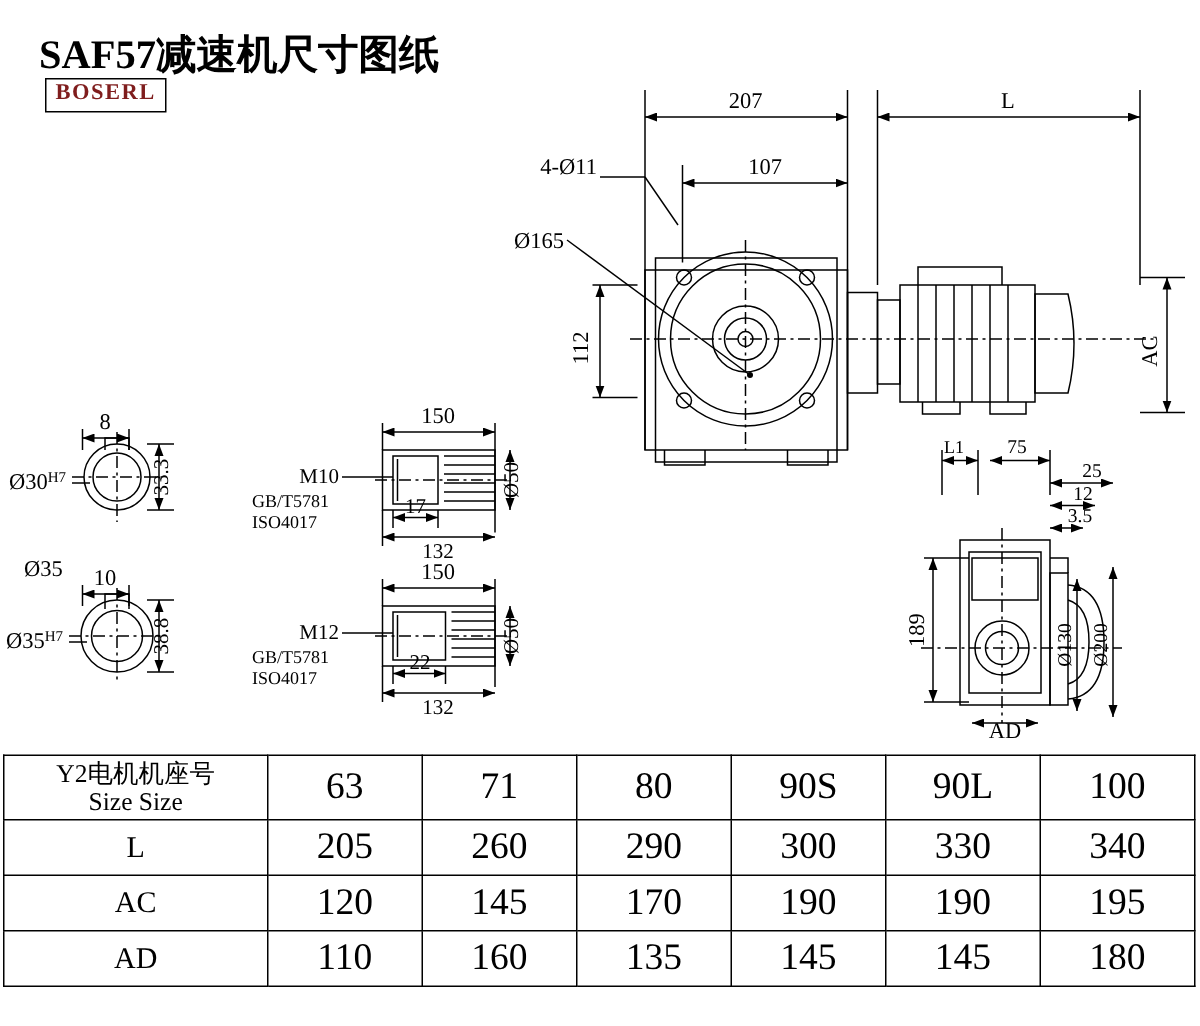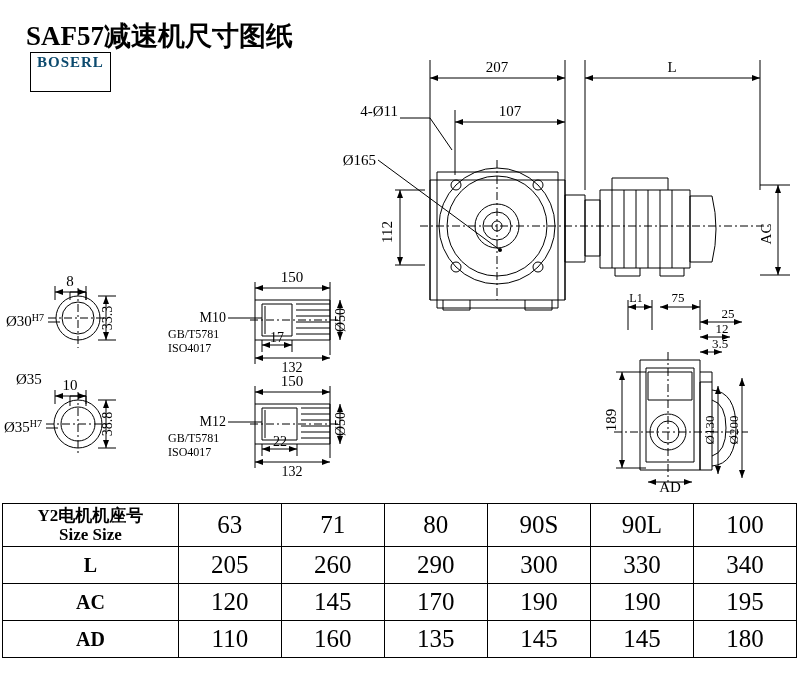--- a/index.html
+++ b/index.html
@@ -17,23 +17,23 @@
   .title{
     position:absolute;left:26px;top:18px;
     font-size:27px;font-weight:bold;
     letter-spacing:0px;
     white-space:nowrap;
     font-family:Liberation Serif, serif;
   }
   .logo{
     position:absolute;left:30px;top:52px;
     border:1px solid #000;
-    padding:1px 6px 20px 6px;
+    padding:1px 6px 3px 6px;
     font-size:15px;font-weight:bold;
-    color:#0c4a6e;
+    color:#7f1d1d;
     font-family:"Liberation Serif", serif;
     letter-spacing:1px;
     background:#fff;
   }
 
   
   .svgwrap{position:absolute;left:0;top:0;width:695px;height:684px;pointer-events:none;}
   svg{display:block;}
 
   
@@ -46,21 +46,20 @@
   .spec-table td{
     border:1px solid #000;
     text-align:center;
     font-size:25px;
     height:36px;
     padding:0;
   }
   .spec-table td.rowhead{
     width:177px;
     font-size:20px;
-    font-weight:bold;
   }
   .spec-table td.rowhead.cjk{
     font-family:"Liberation Serif", serif;
     font-size:17px;
     line-height:19px;
     padding:2px 0;
   }
   .spec-table td.val{width:104px;}
   .cjkline{display:block;white-space:nowrap;}
 </style>

